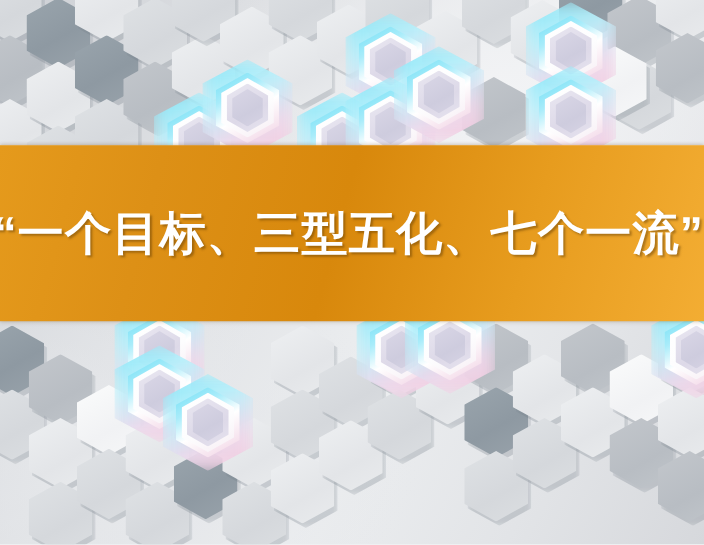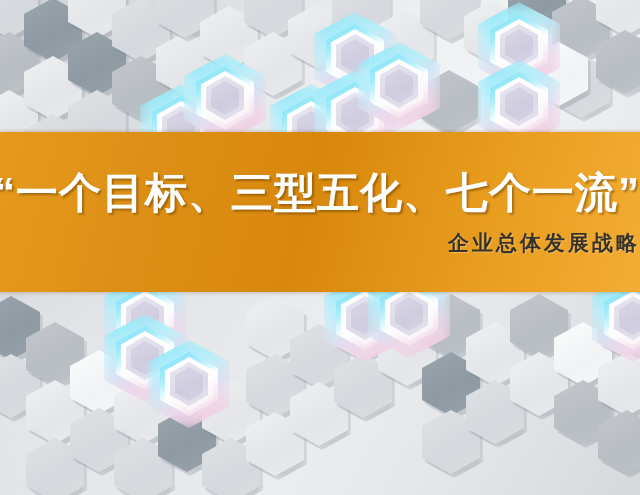--- a/index.html
+++ b/index.html
@@ -334,16 +334,15 @@
         <div class="glow-halo"></div>
         <div class="glow-ring"></div>
         <div class="glow-r2"></div>
         <div class="glow-r3"></div>
         <div class="glow-core"></div>
       </div>
     </div>
 
   <div class="banner" id="banner" style="top: 132px; height: 160px; align-items: flex-end;">
     <h1 class="banner-title">“一个目标、三型五化、七个一流”</h1>
-    <p class="banner-sub">企业总体发展战略</p>
   </div>
 
 </div>
 
 </body></html>

